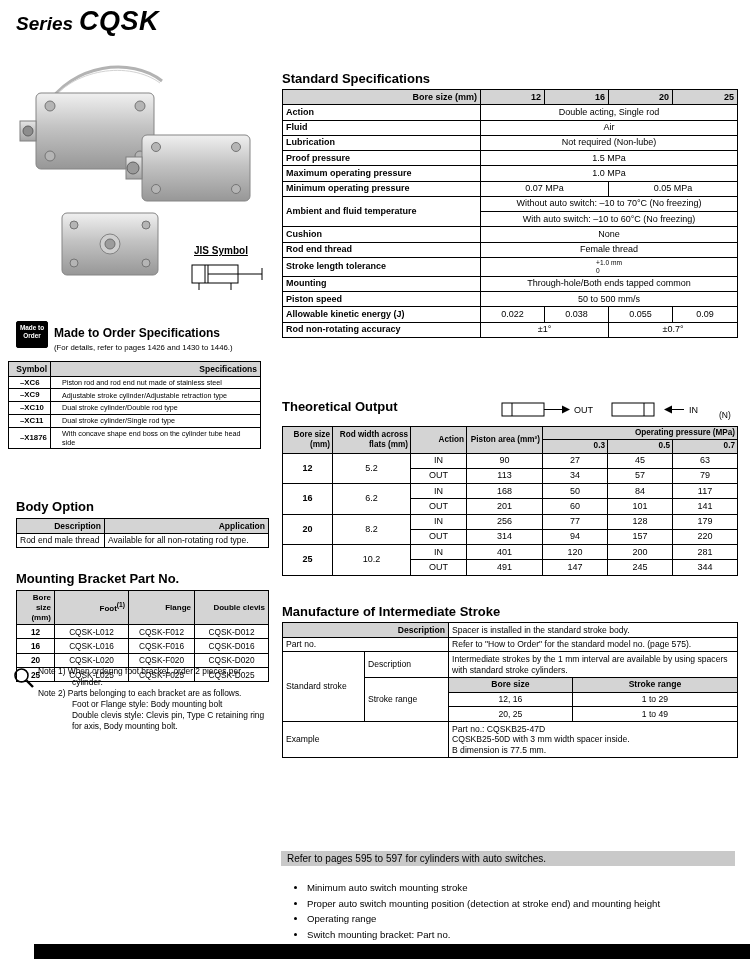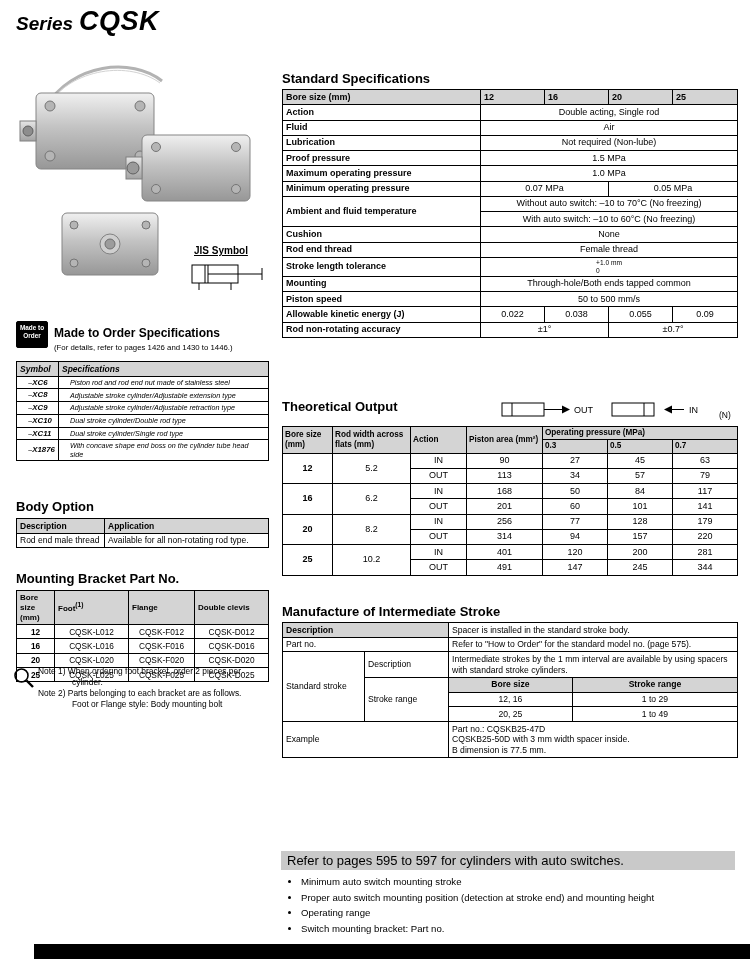--- a/index.html
+++ b/index.html
@@ -10,21 +10,21 @@
 
   .title { left:16px; top:6px; font-style:italic; font-weight:bold; white-space:nowrap; }
   .series { font-size:19px; margin-right:6px;margin-top:14px; }
   .model  { font-size:27px; letter-spacing:.5px; }
 
   .sec { font-size:13px; font-weight:bold; white-space:nowrap; }
   .sec-sm { font-size:12px; font-weight:bold; white-space:nowrap; }
 
   table.t { border-collapse:collapse; table-layout:fixed; background:#fff; }
   .t th, .t td { border:1px solid #000; font-size:9px; padding:1.5px 3px; line-height:1.25; overflow:hidden; }
-  .t th { background:#d4d4d4; font-weight:bold; text-align:left; }
+  .t th { background:#d4d4d4; font-weight:bold; text-align:right; }
   .t td { background:#fff; }
   .c { text-align:center; }
   .b { font-weight:bold; }
   .lbl { font-weight:bold; text-align:left; }
 
   .mto td { font-size:7.2px; padding:1px 11px; }
   .mto td.sym { font-size:7.8px; font-weight:bold; white-space:nowrap; }
   .mto th { font-size:8.5px; }
 
   .bodyopt th, .bodyopt td { font-size:8.5px; }
@@ -50,22 +50,22 @@
   .badge { width:32px; height:27px; background:#000; color:#fff; font-size:6.4px; font-weight:bold;
            text-align:center; line-height:1.3; padding-top:2px; border-radius:2px; border:1px solid #000; }
 
   .jis-label { font-size:10px; font-weight:bold;text-decoration:underline; }
   .mto-note { font-size:7.8px; white-space:nowrap; }
 
   .notes { width:232px; font-size:8.4px; line-height:1.3; }
   .note-hang { padding-left:34px; text-indent:-34px; }
   .note-cont { padding-left:34px; }
 
-  .banner { width:454px; background:#c9c9c9; padding:2px 6px; font-size:13px; }
-  ul.bullets { margin:4px; padding-left:13px; list-style:disc; }
+  .banner { width:454px; background:#c9c9c9; padding:2px 6px; font-size:10px; }
+  ul.bullets { margin:10px; padding-left:13px; list-style:disc; }
   ul.bullets li { font-size:9.6px; margin-bottom:4.5px; }
 
   .footer-bar { width:716px; height:15px; background:#000; }
   .n-unit { font-size:8.5px; }
 </style>
 </head>
 <body>
 
 <div class="page">
 
@@ -124,37 +124,33 @@
     <line x1="18" y1="15" x2="72" y2="15" stroke="#000"></line>
     <line x1="72" y1="9" x2="72" y2="21" stroke="#000"></line>
     <line x1="9" y1="24" x2="9" y2="31" stroke="#000"></line>
     <line x1="41" y1="24" x2="41" y2="31" stroke="#000"></line>
   </svg>
 
   <div class="abs badge" style="left:16px; top:321px;">Made to Order</div>
   <div class="abs sec-sm" style="left:54px; top:326px;">Made to Order Specifications</div>
   <div class="abs mto-note" style="left:54px; top:343px;">(For details, refer to pages 1426 and 1430 to 1446.)</div>
 
-  <table class="t mto abs" style="left:16px; top:361px; width:252px;font-style:italic;">
+  <table class="t mto abs" style="left:8px; top:361px; width:252px;">
     <colgroup>
         <col style="width:42px">
         <col style="width:210px">
       </colgroup>
     <tbody>
         <tr>
       <th>Symbol</th>
       <th>Specifications</th>
     </tr>
     <tr>
       <td class="sym c">–XC6</td>
       <td>Piston rod and rod end nut made of stainless steel</td>
-    </tr>
-    <tr>
-      <td class="sym c">–XC8</td>
-      <td>Adjustable stroke cylinder/Adjustable extension type</td>
     </tr>
     <tr>
       <td class="sym c">–XC9</td>
       <td>Adjustable stroke cylinder/Adjustable retraction type</td>
     </tr>
     <tr>
       <td class="sym c">–XC10</td>
       <td>Dual stroke cylinder/Double rod type</td>
     </tr>
     <tr>
@@ -229,20 +225,21 @@
     </table>
 
   <svg class="abs" style="left:13px; top:667px;" width="22" height="22" viewBox="0 0 22 22">
     <circle cx="8.5" cy="8.5" r="6.5" fill="none" stroke="#000" stroke-width="1.6"></circle>
     <line x1="13.5" y1="13.5" x2="20" y2="20" stroke="#000" stroke-width="2.4"></line>
   </svg>
   <div class="abs notes" style="left:38px; top:666px;">
     <div class="note-hang">Note 1) When ordering foot bracket, order 2 pieces per cylinder.</div>
     <div class="note-hang">Note 2) Parts belonging to each bracket are as follows.</div>
     <div class="note-cont">Foot or Flange style: Body mounting bolt</div>
+    <div class="note-cont">Double clevis style: Clevis pin, Type C retaining ring for axis, Body mounting bolt.</div>
   </div>
 
   <div class="abs sec" style="left:282px; top:71px;">Standard Specifications</div>
   <table class="t specs abs" style="left:282px; top:89px; width:455px;">
     <colgroup>
         <col style="width:198px">
         <col style="width:64px">
         <col style="width:64px">
         <col style="width:64px">
         <col style="width:65px">

